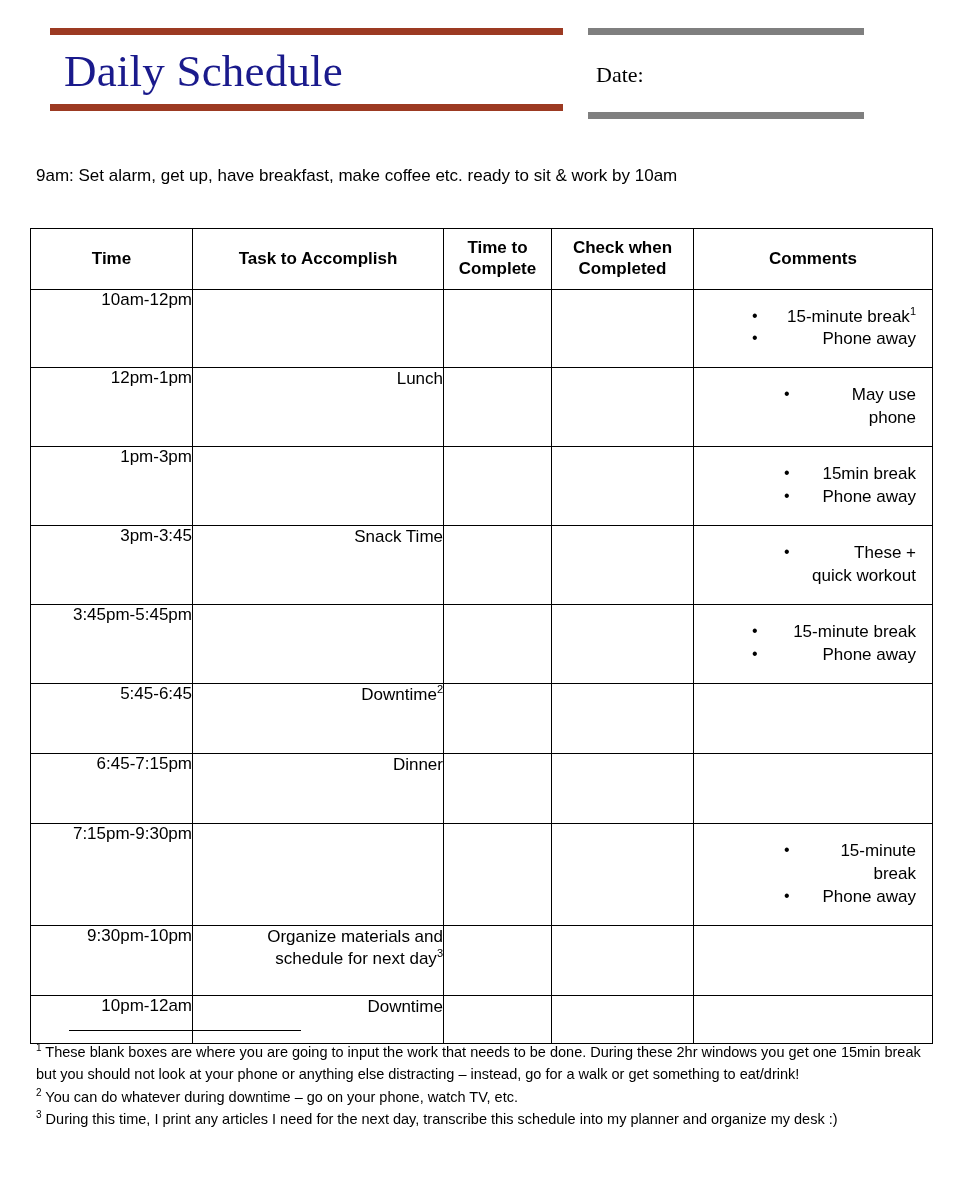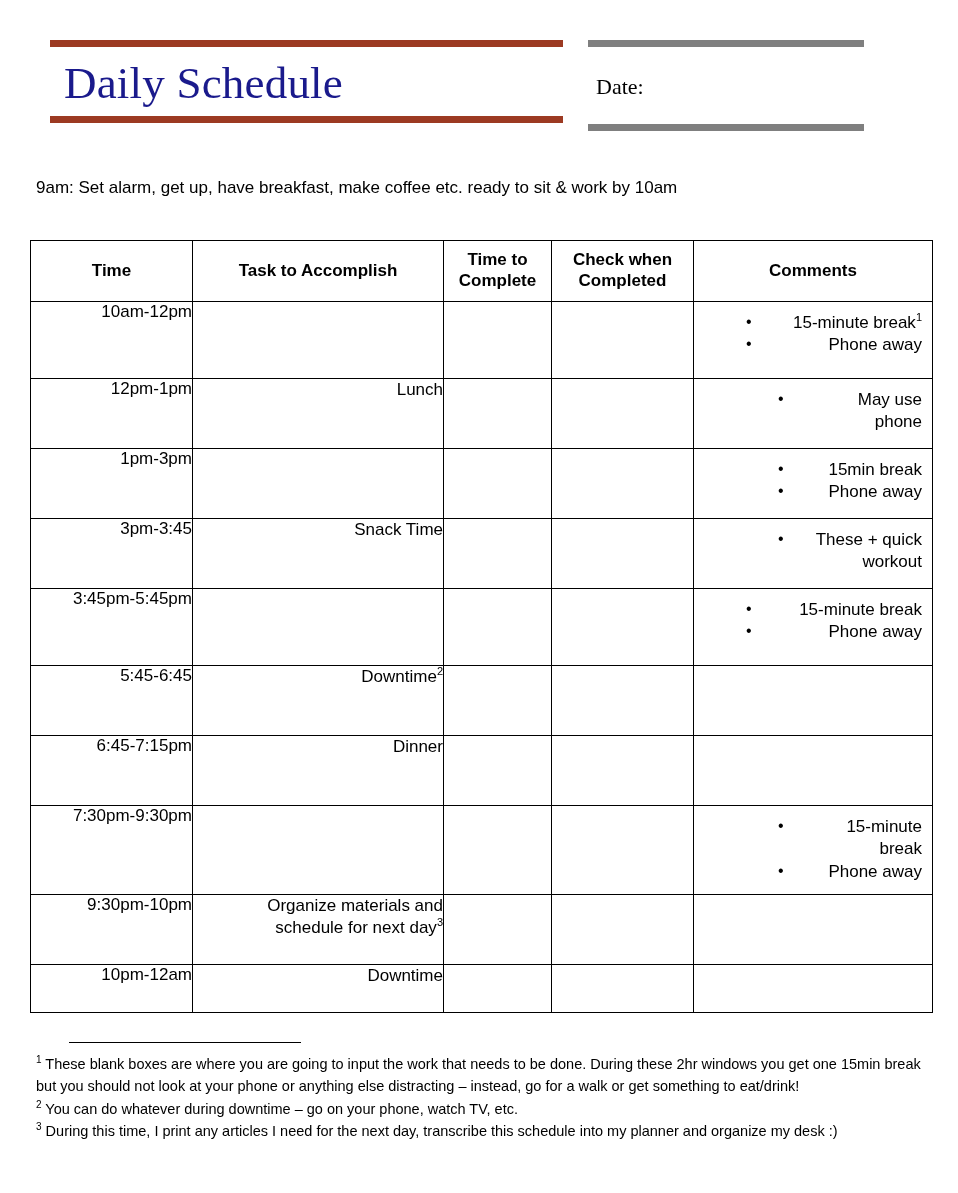--- a/index.html
+++ b/index.html
@@ -10,21 +10,21 @@
   body {
     width: 958px;
     height: 1193px;
     position: relative;
     font-family: "Liberation Sans", sans-serif;
     color: #000000;
     overflow: hidden;
   }
   .page {
     position: absolute;
-    left: 0; top: 12px;
+    left: 0; top: 0;
     width: 958px;
     height: 929px;
   }
 
   
   .header {
     position: absolute;
     left: 0; top: 0;
     width: 958px;
     height: 150px;
@@ -129,21 +129,21 @@
     line-height: 1.3;
   }
   td.cell-blank {
     padding: 0;
   }
   td.cell-comments {
     padding: 6px 6px 6px 0;
     vertical-align: top;
   }
   td.cell-comments ul {
-    margin: 10px;
+    margin: 16px;
     padding: 0 0 0 42px;
     list-style: none;
   }
   td.cell-comments li {
     position: relative;
     line-height: 1.35;
     padding: 0 0 0 28px;
     font-size: 17px;
   }
   td.cell-comments li::before {
@@ -294,21 +294,21 @@
           <td class="cell-comments"></td>
         </tr>
         <tr class="r-mid">
           <td class="cell-time">6:45-7:15pm</td>
           <td class="cell-task"><span>Dinner</span></td>
           <td class="cell-blank"></td>
           <td class="cell-blank"></td>
           <td class="cell-comments"></td>
         </tr>
         <tr class="r-mid">
-          <td class="cell-time">7:30pm-9:30pm</td>
+          <td class="cell-time">7:15pm-9:30pm</td>
           <td class="cell-task"><span></span></td>
           <td class="cell-blank"></td>
           <td class="cell-blank"></td>
           <td class="cell-comments">
             <ul>
               <li><span>15-minute break</span></li>
               <li><span>Phone away</span></li>
             </ul>
           </td>
         </tr>

